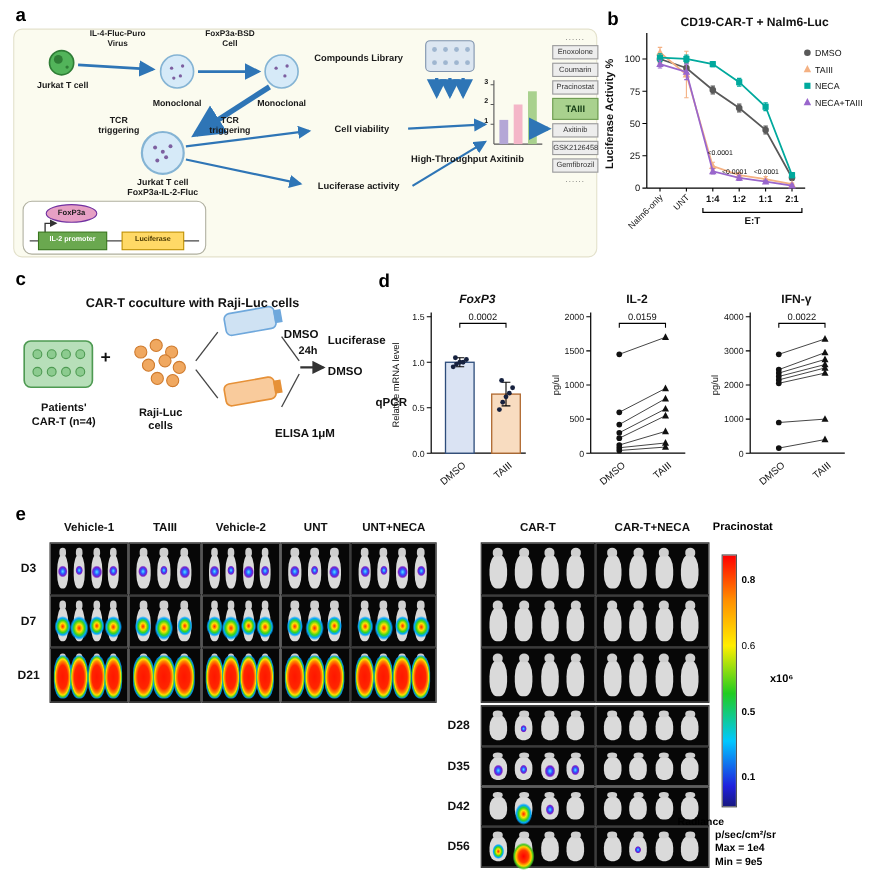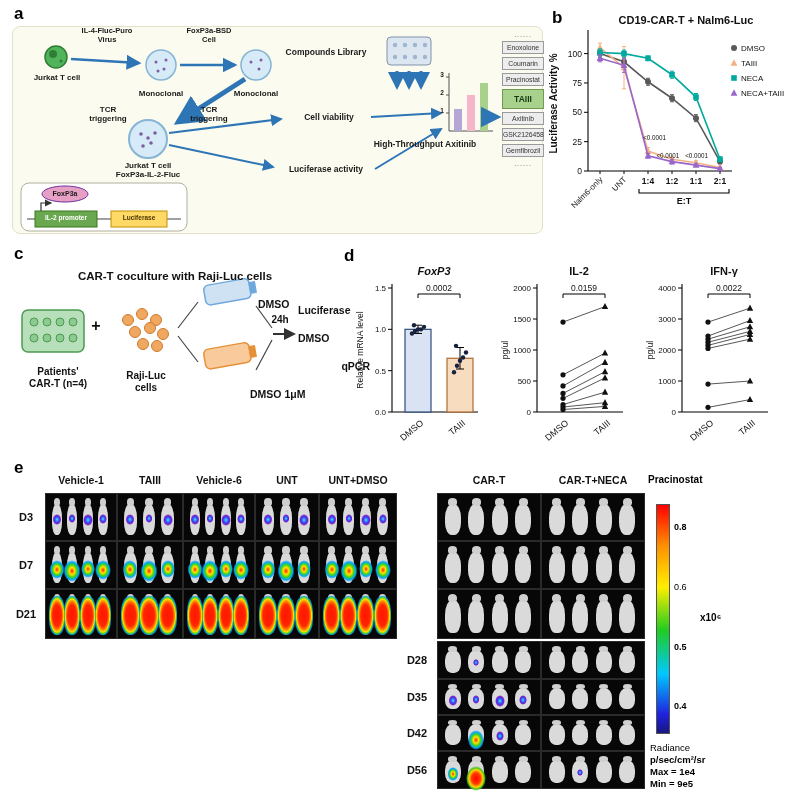--- a/index.html
+++ b/index.html
@@ -340,21 +340,21 @@
         <rect x="0" y="0" width="46" height="20" rx="5" fill="#f9cb9c" stroke="#e69138" stroke-width="1.5"></rect>
         <rect x="45" y="4" width="7" height="12" fill="#e69138"></rect>
       </g>
       <line x1="246" y1="48" x2="262" y2="70" stroke="#444" stroke-width="1.2"></line>
       <line x1="246" y1="112" x2="262" y2="82" stroke="#444" stroke-width="1.2"></line>
       <line x1="263" y1="76" x2="284" y2="76" stroke="#333" stroke-width="2" marker-end="url(#arrD2)"></line>
     </svg>
     <div class="t2" style="left:20px;top:12px;width:290px;font-size:11.5px">CAR-T coculture with Raji-Luc cells</div>
     <div class="t2" style="left:76px;top:58px;width:20px;font-size:16px">+</div>
     <div class="t2" style="left:248px;top:40px;width:60px;font-size:10.5px;text-align:left">DMSO</div>
-    <div class="t2" style="left:240px;top:130px;width:84px;font-size:10.5px;text-align:left">DMSO 1μM</div>
+    <div class="t2" style="left:240px;top:130px;width:84px;font-size:10.5px;text-align:left">ELISA 1μM</div>
     <div class="t2" style="left:252px;top:56px;width:36px;font-size:10px">24h</div>
     <div class="t2" style="left:288px;top:46px;width:72px;font-size:10.5px;text-align:left">Luciferase</div>
     <div class="t2" style="left:288px;top:74px;width:72px;font-size:10.5px;text-align:left">DMSO</div>
     <div class="t2" style="left:288px;top:102px;width:72px;font-size:10.5px;text-align:right">qPCR</div>
     <div class="t2" style="left:0;top:108px;width:96px;font-size:10px">Patients'
 CAR-T (n=4)</div>
     <div class="t2" style="left:100px;top:112px;width:72px;font-size:10px">Raji-Luc
 cells</div>
   </div>
 
@@ -481,23 +481,23 @@
       <circle cx="66" cy="122.1" r="2.6" fill="#111"></circle>
       <path d="M108 115.4 L111.2 121.5 L104.8 121.5 Z" fill="#111"></path>
       <line x1="66" y1="145.35" x2="108" y2="137.6" stroke="#444" stroke-width="0.9"></line>
       <circle cx="66" cy="145.35" r="2.6" fill="#111"></circle>
       <path d="M108 134 L111.2 140.1 L104.8 140.1 Z" fill="#111"></path>
     </svg>
 
   <div id="panel-e">
       <div class="ehead" style="left:38px;top:8px;width:70px">Vehicle-1</div>
       <div class="ehead" style="left:110px;top:8px;width:64px">TAIII</div>
-      <div class="ehead" style="left:176px;top:8px;width:70px">Vehicle-6</div>
+      <div class="ehead" style="left:176px;top:8px;width:70px">Vehicle-2</div>
       <div class="ehead" style="left:248px;top:8px;width:62px">UNT</div>
-      <div class="ehead" style="left:312px;top:8px;width:76px">UNT+DMSO</div>
+      <div class="ehead" style="left:312px;top:8px;width:76px">UNT+NECA</div>
       <div class="ehead" style="left:430px;top:8px;width:102px">CAR-T</div>
       <div class="ehead" style="left:534px;top:8px;width:102px">CAR-T+NECA</div>
       <div class="erow" style="left:2px;top:28px;width:32px;height:46px;line-height:46px">D3</div>
       <div class="ecell" style="left:38px;top:28px;width:70px;height:46px">
         <div class="mouse" style="left:4px;top:4px;width:13.5px;height:38px">
           <div class="mbody"></div>
           <div class="mhead"></div>
           <div class="blob cool" style="width:9px;height:11.25px;left:50%;top:42%;transform:translateX(-50%)"></div>
         </div>
         <div class="mouse" style="left:19.5px;top:4px;width:13.5px;height:38px">
@@ -1060,21 +1060,21 @@
         <div class="mouse" style="left:74.5px;top:4px;width:21.5px;height:28px">
           <div class="mbody"></div>
           <div class="mhead"></div>
         </div>
       </div>
       <div class="etext" style="left:640px;top:8px;width:150px;font-weight:700;font-size:10px">Pracinostat</div>
       <div class="colorbar" style="left:648px;top:38px;width:14px;height:230px"></div>
       <div class="etext" style="left:666px;top:56px;width:30px;font-size:9px;font-weight:700">0.8</div>
       <div class="etext" style="left:666px;top:115.8px;width:30px;font-size:9px;font-weight:400">0.6</div>
       <div class="etext" style="left:666px;top:175.6px;width:30px;font-size:9px;font-weight:700">0.5</div>
-      <div class="etext" style="left:666px;top:235.4px;width:30px;font-size:9px;font-weight:700">0.4</div>
+      <div class="etext" style="left:666px;top:235.4px;width:30px;font-size:9px;font-weight:700">0.1</div>
       <div class="etext" style="left:692px;top:146px;width:44px;font-size:10px;font-weight:700">x10⁶</div>
-      <div class="etext" style="left:642px;top:276px;width:130px;font-size:9.5px;font-weight:400">Radiance</div>
+      <div class="etext" style="left:608px;top:276px;width:130px;font-size:9.5px;font-weight:700">Radiance</div>
       <div class="etext" style="left:642px;top:288px;width:130px;font-size:9.5px;font-weight:700">p/sec/cm²/sr</div>
       <div class="etext" style="left:642px;top:300px;width:130px;font-size:9.5px;font-weight:700">Max = 1e4</div>
       <div class="etext" style="left:642px;top:312px;width:130px;font-size:9.5px;font-weight:700">Min = 9e5</div>
     </div>
 
 </div>
 
 </body></html>

